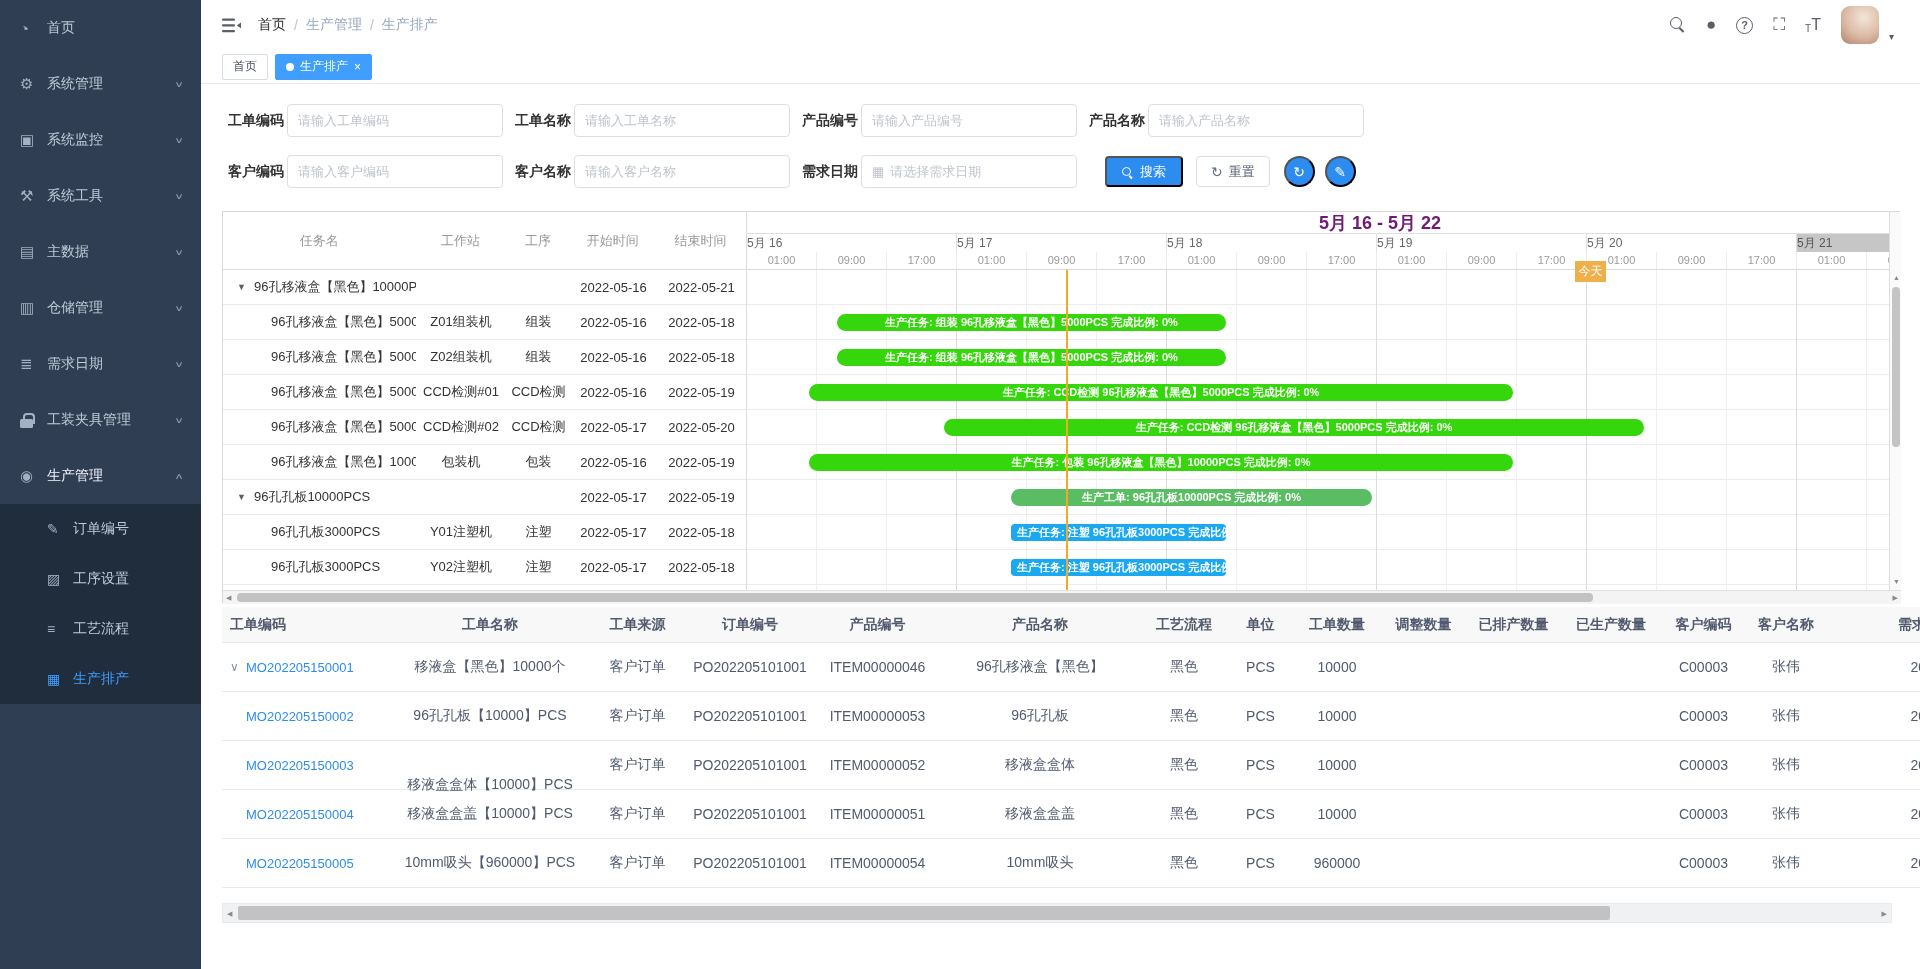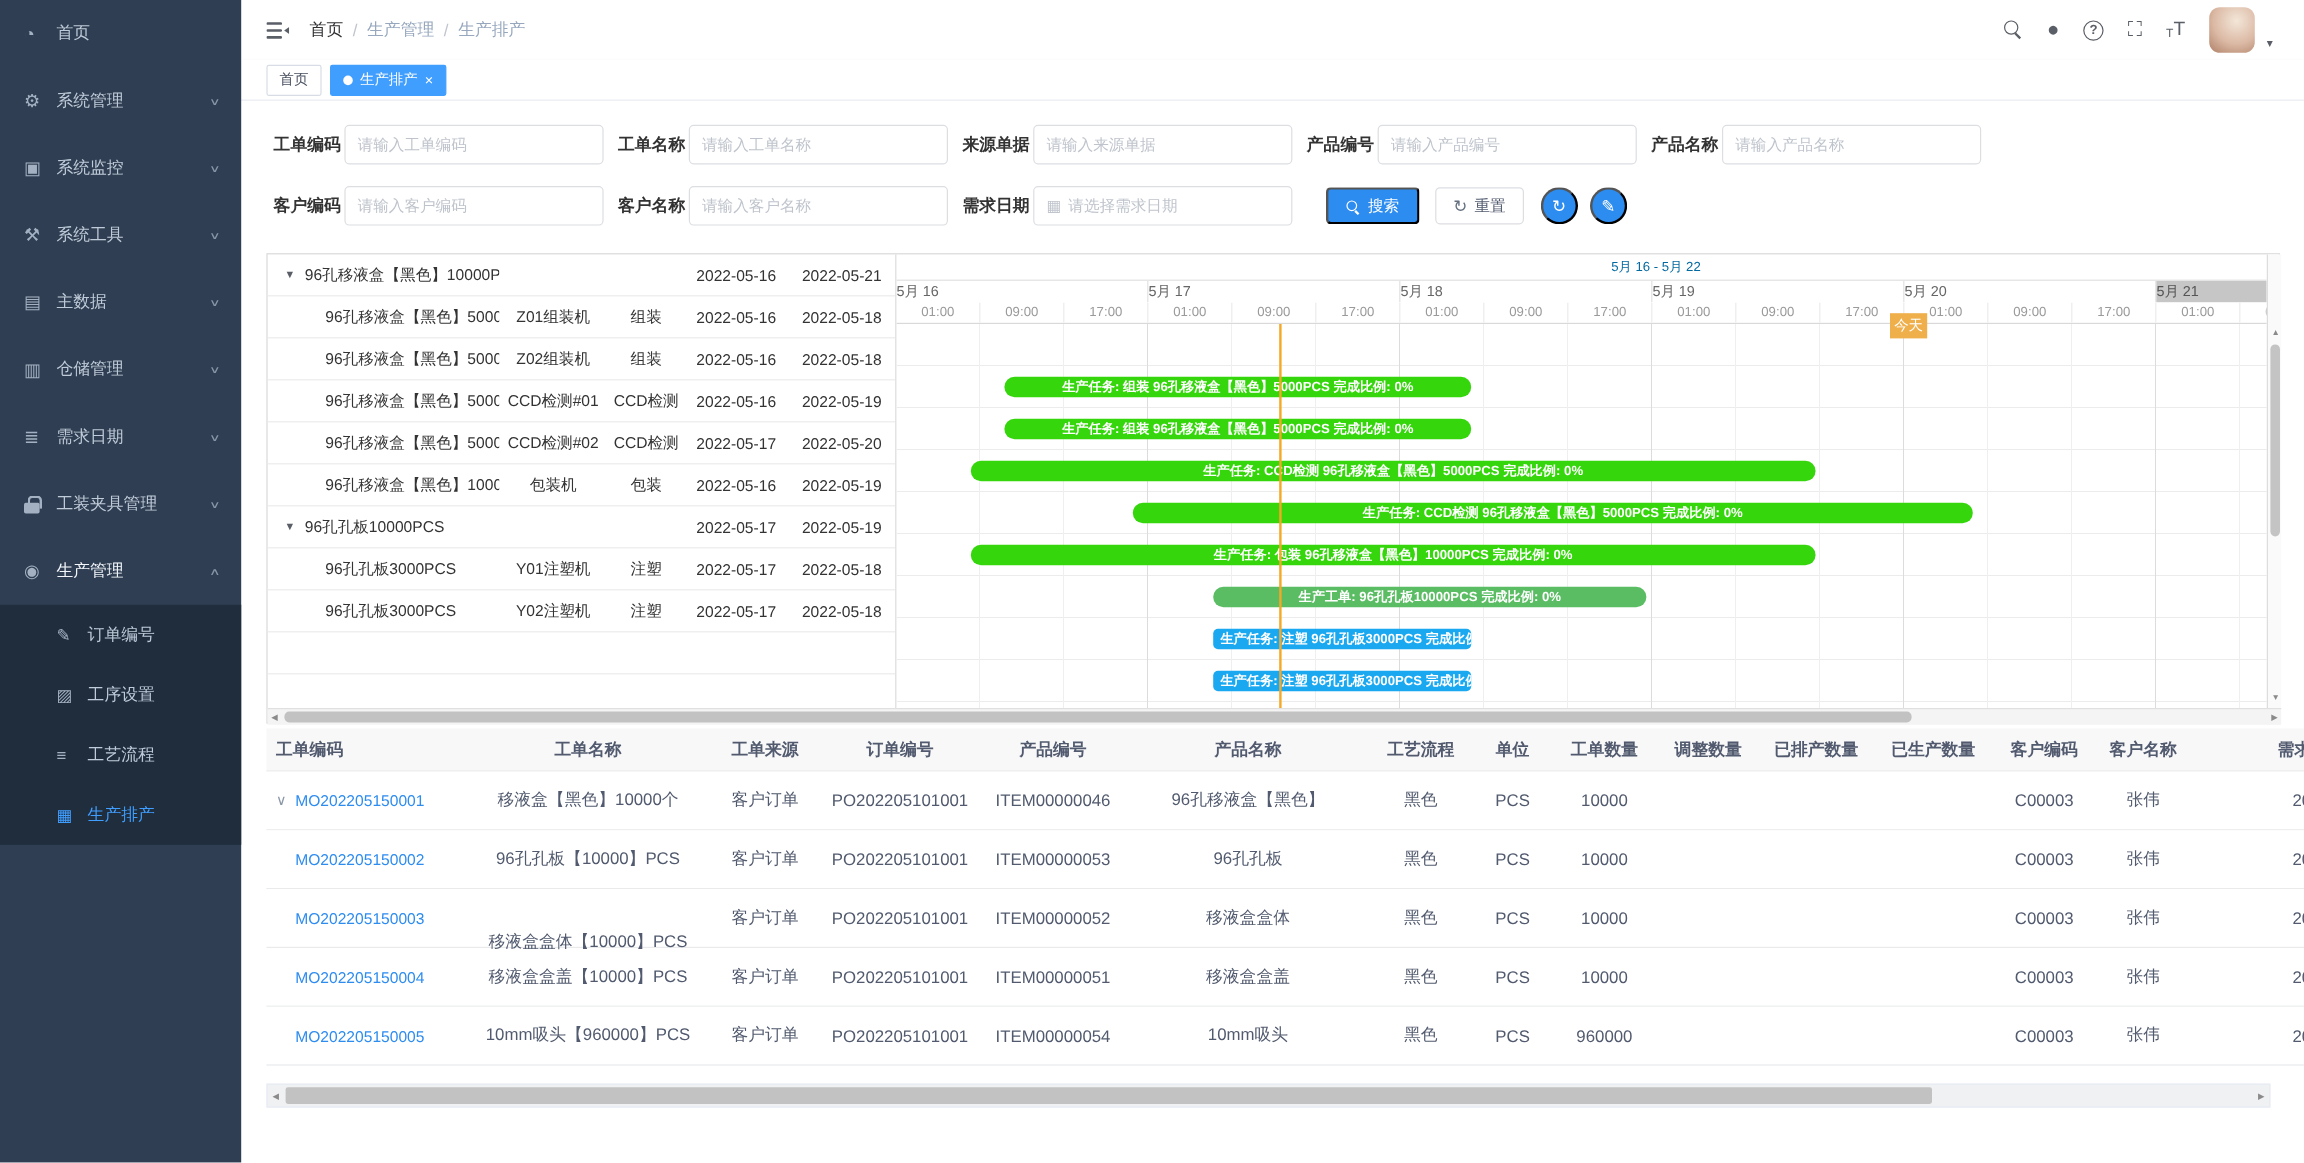--- a/index.html
+++ b/index.html
@@ -90,21 +90,21 @@
   .gantt { position:absolute; left:222px; top:211px; width:1678px; height:392px;
     border:1px solid #d9d9d9; background:#fff; font-size:13px; }
   .g-left { position:absolute; left:0; top:0; width:524px; height:378px; overflow:hidden; border-right:1px solid #ddd; }
   .g-lhead { height:58px; display:flex; align-items:center; border-bottom:1px solid #ddd; color:#999; }
   .g-lh { text-align:center; }
   .g-row { height:35px; display:flex; align-items:center; border-bottom:1px solid #ebebeb; color:#333; cursor:pointer; }
   .gc { overflow:hidden; white-space:nowrap; flex:none; text-align:center; }
   .gc-name { text-align:left; display:flex; align-items:center; }
   .tree-caret { color:#5a5e66; font-size:9px; margin-right:8px; cursor:pointer; }
   .g-right { position:absolute; left:524px; top:0; width:1142px; height:378px; overflow:hidden; }
-  .g-range { height:22px; line-height:22px; border-bottom:1px solid #e0e0e0; position:relative; color:#0369a1; font-size:11px; }
+  .g-range { height:22px; line-height:22px; border-bottom:1px solid #e0e0e0; position:relative; color:#701a75; font-size:18px;font-weight:bold; }
   .g-range-label { position:absolute; left:633px; transform:translateX(-50%); }
   .g-days { height:18px; display:flex; overflow:hidden; }
   .g-day { width:210px; flex:none; text-align:left; font-size:12px; line-height:18px; color:#666;
     border-right:1px solid #e2e2e2; position:relative; overflow:hidden; }
   .g-day.weekend { background:#c6c6c6; color:#555; }
   .g-hours { height:18px; display:flex; overflow:hidden; border-bottom:1px solid #d9d9d9; }
   .g-hour { width:70px; flex:none; text-align:center; font-size:11px; line-height:17px; color:#9a9a9a;
     border-right:1px solid #ececec; }
   .g-body { position:absolute; left:0; top:58px; width:1142px; height:320px; overflow:hidden;
     background:
@@ -267,26 +267,20 @@
             <input placeholder="请输入工单编码" style="">
           </span>
         </div>
         <div class="fgroup">
           <label class="flabel">工单名称</label>
           <span class="finput">
             <input placeholder="请输入工单名称" style="">
           </span>
         </div>
         <div class="fgroup">
-          <label class="flabel">来源单据</label>
-          <span class="finput">
-            <input placeholder="请输入来源单据" style="">
-          </span>
-        </div>
-        <div class="fgroup">
           <label class="flabel">产品编号</label>
           <span class="finput">
             <input placeholder="请输入产品编号" style="">
           </span>
         </div>
         <div class="fgroup">
           <label class="flabel">产品名称</label>
           <span class="finput">
             <input placeholder="请输入产品名称" style="">
           </span>
@@ -324,20 +318,27 @@
           <span>↻</span>
         </button>
         <button class="btn-circle">
           <span>✎</span>
         </button>
       </div>
   </section>
 
   <section class="gantt">
     <div class="g-left">
+      <div class="g-lhead" id="glhead">
+          <span class="g-lh" style="width: 193px;">任务名</span>
+          <span class="g-lh" style="width: 90px;">工作站</span>
+          <span class="g-lh" style="width: 65px;">工序</span>
+          <span class="g-lh" style="width: 85px;">开始时间</span>
+          <span class="g-lh" style="width: 91px;">结束时间</span>
+        </div>
       <div id="glrows">
           <div class="g-row">
             <span class="gc gc-name" style="width: 193px; padding-left: 14px;">
               <span class="tree-caret">▼</span>
               <span>96孔移液盒【黑色】10000PCS</span>
             </span>
             <span class="gc" style="width: 90px;"></span>
             <span class="gc" style="width: 65px;"></span>
             <span class="gc" style="width: 85px;">2022-05-16</span>
             <span class="gc" style="width: 91px;">2022-05-21</span>

